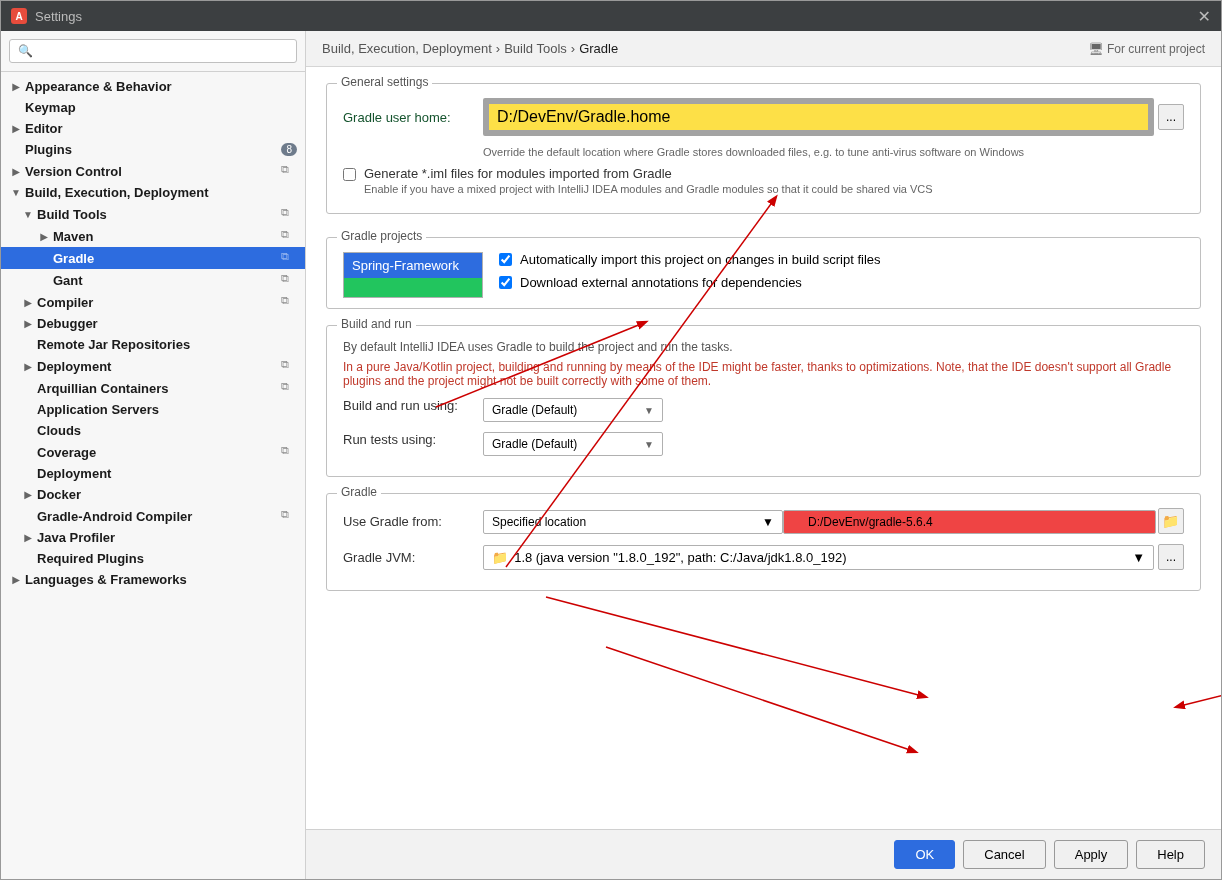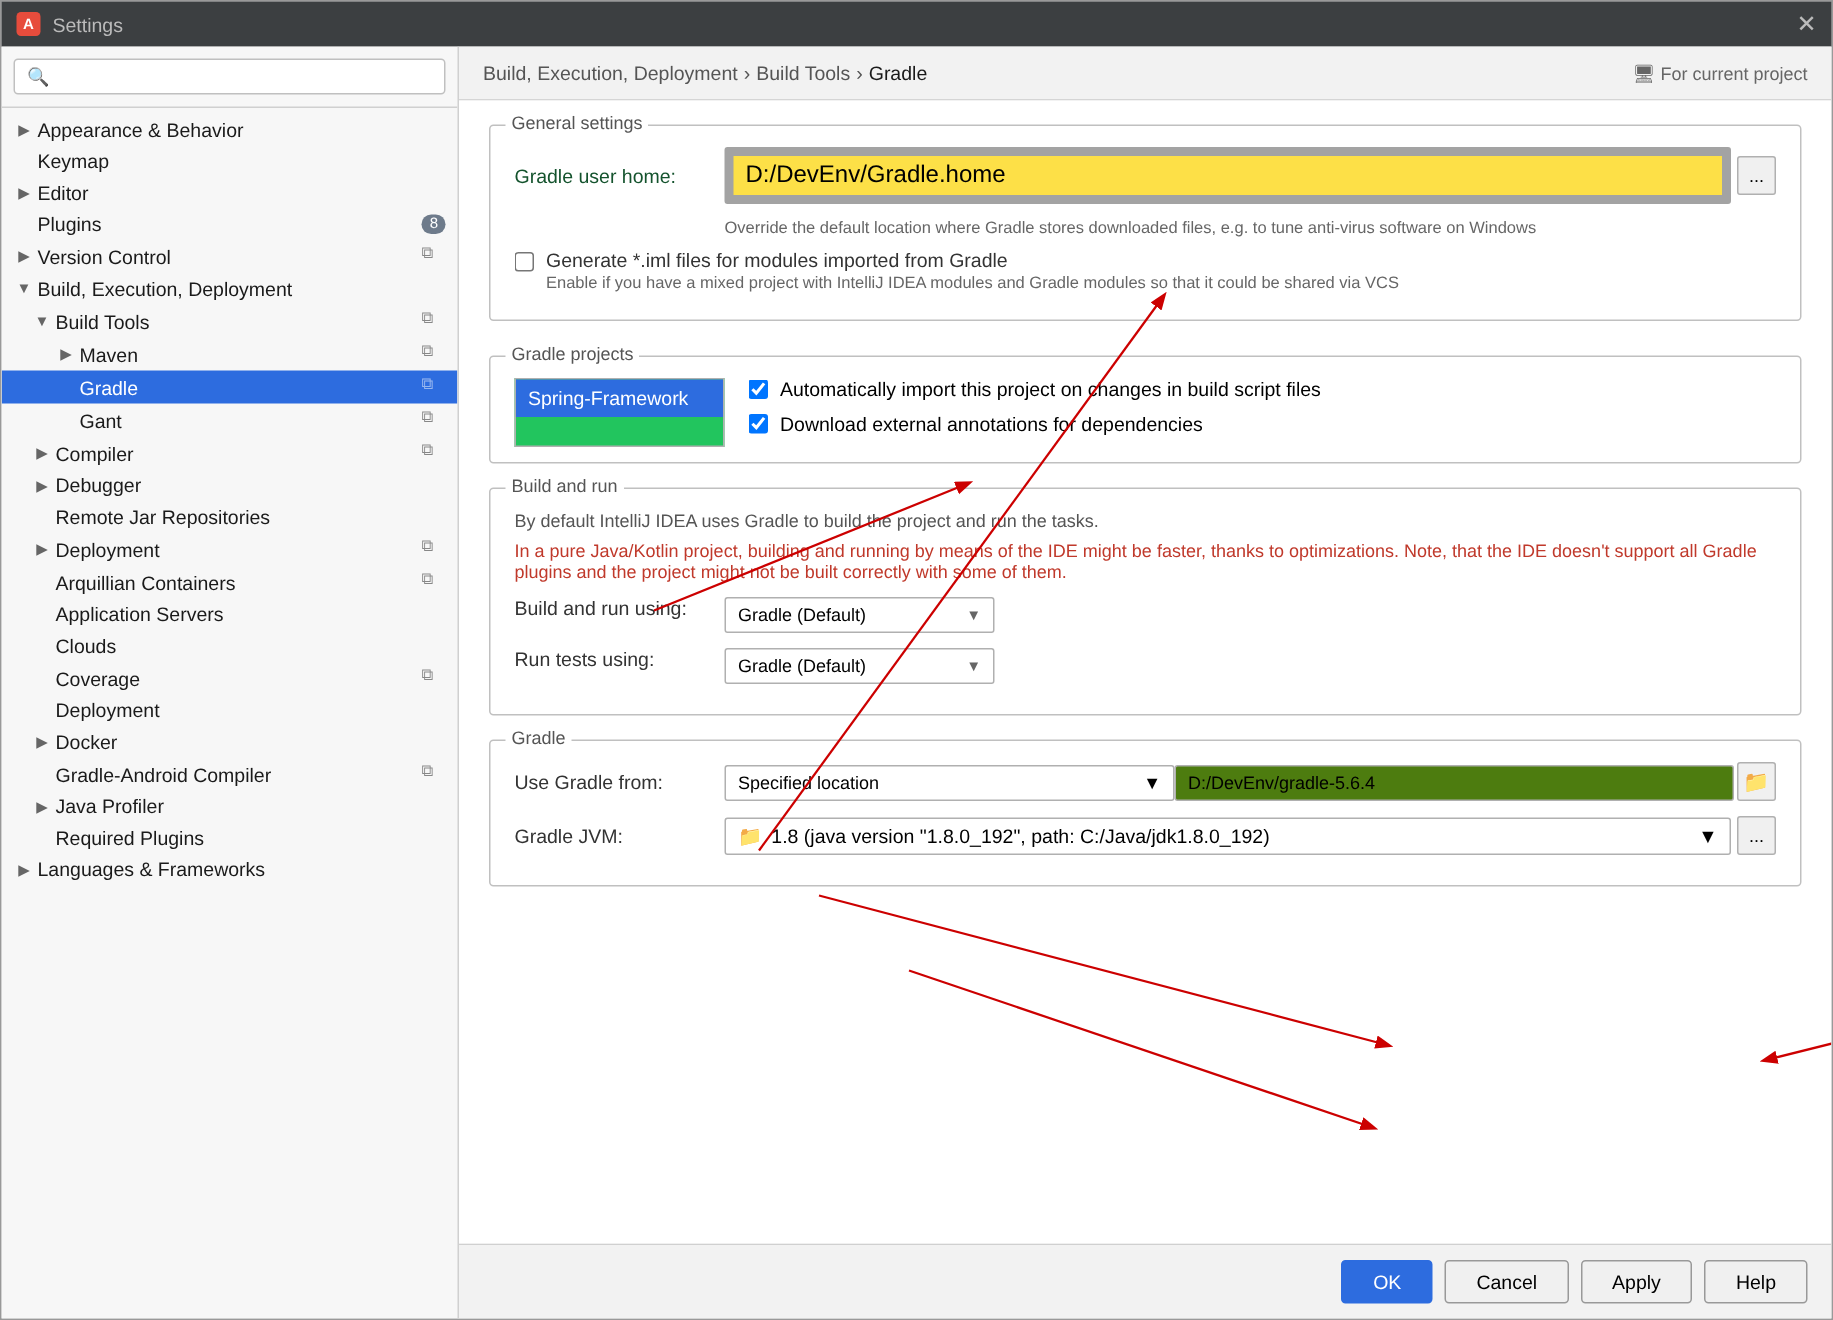--- a/index.html
+++ b/index.html
@@ -19,21 +19,21 @@
     .search-box { padding: 8px; border-bottom: 1px solid #d0d0d0; }
     .search-box input { width: 100%; padding: 4px 8px; border: 1px solid #c0c0c0; border-radius: 3px; font-size: 12px; background: white; }
     .sidebar-tree { flex: 1; overflow-y: auto; padding: 4px 0; }
     .tree-item { display: flex; align-items: center; padding: 3px 8px; cursor: pointer; font-size: 13px; color: #1a1a1a; }
     .tree-item.selected { background: #2d6cdf; color: white; }
     .tree-item .toggle { width: 14px; height: 14px; display: flex; align-items: center; justify-content: center; margin-right: 2px; font-size: 10px; color: #666; }
     .tree-item.selected .toggle { color: white; }
     .tree-item .icon-copy { width: 16px; height: 16px; margin-left: auto; opacity: 0.5; font-size: 11px; }
     .indent1 { padding-left: 20px; }
     .indent2 { padding-left: 36px; }
-    .tree-item .label { flex: 1; }
+    .tree-item .label { flex: 1; font-weight: bold; }
     .badge { background: #6e7b8b; color: white; border-radius: 8px; font-size: 10px; padding: 1px 5px; margin-left: 4px; }
 
     
     .right-panel { flex: 1; display: flex; flex-direction: column; overflow: hidden; background: #f2f2f2; }
 
     .breadcrumb { padding: 10px 16px; font-size: 13px; color: #555; background: #f2f2f2; border-bottom: 1px solid #d5d5d5; display: flex; align-items: center; gap: 4px; }
     .breadcrumb .current { color: #1a1a1a; font-weight: 500; }
     .breadcrumb .for-project { margin-left: auto; color: #666; font-size: 12px; }
 
     .panel-content { flex: 1; overflow-y: auto; padding: 16px 20px; background: white; position: relative; }
@@ -59,21 +59,21 @@
     .select-dropdown { border: 1px solid #b0b0b0; border-radius: 2px; padding: 4px 8px; font-size: 12px; background: white; min-width: 180px; cursor: pointer; display: flex; align-items: center; justify-content: space-between; }
     .select-dropdown .arrow { font-size: 10px; color: #666; }
 
     .gradle-jvm-row { display: flex; align-items: center; margin-bottom: 10px; }
     .jvm-label { min-width: 140px; font-size: 13px; color: #333; }
 
     .location-row { display: flex; align-items: center; margin-bottom: 10px; }
     .location-label { min-width: 140px; font-size: 13px; color: #333; }
     .location-select-wrap { display: flex; align-items: flex-end; gap: 0; flex: 1; }
     .location-select { border: 1px solid #b0b0b0; border-radius: 2px; padding: 4px 8px; font-size: 12px; background: white; flex: 0 0 300px; display: flex; align-items: center; justify-content: space-between; cursor: pointer; }
-    .location-path { border: 1px solid #b0b0b0; border-radius: 2px; padding: 4px 8px; font-size: 12px; background: #4d7c0f; flex: 1; }
+    .location-path { border: 1px solid #b0b0b0; border-radius: 2px; padding: 4px 24px; font-size: 12px; background: #ef4444; flex: 1; }
     .folder-btn { width: 26px; height: 26px; border: 1px solid #b0b0b0; background: #f0f0f0; cursor: pointer; display: flex; align-items: center; justify-content: center; font-size: 14px; border-radius: 2px; margin-left: 2px; }
 
     
     .footer { padding: 10px 16px; border-top: 1px solid #d0d0d0; background: #f2f2f2; display: flex; justify-content: flex-end; gap: 8px; }
     .footer button { padding: 6px 20px; font-size: 13px; border-radius: 3px; cursor: pointer; border: 1px solid #999; background: #f0f0f0; }
     .footer .ok-btn { background: #2d6cdf; color: white; border-color: #2d6cdf; }
   </style>
 </head>
 <body>
 

